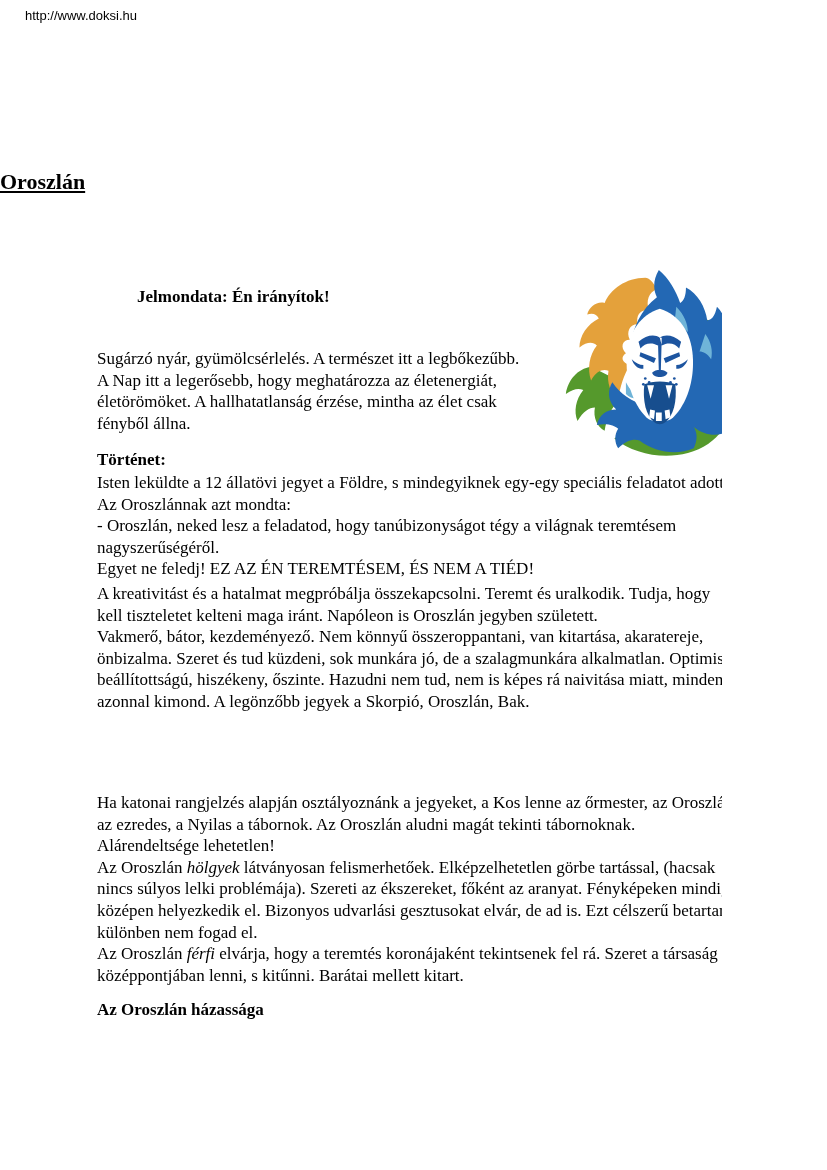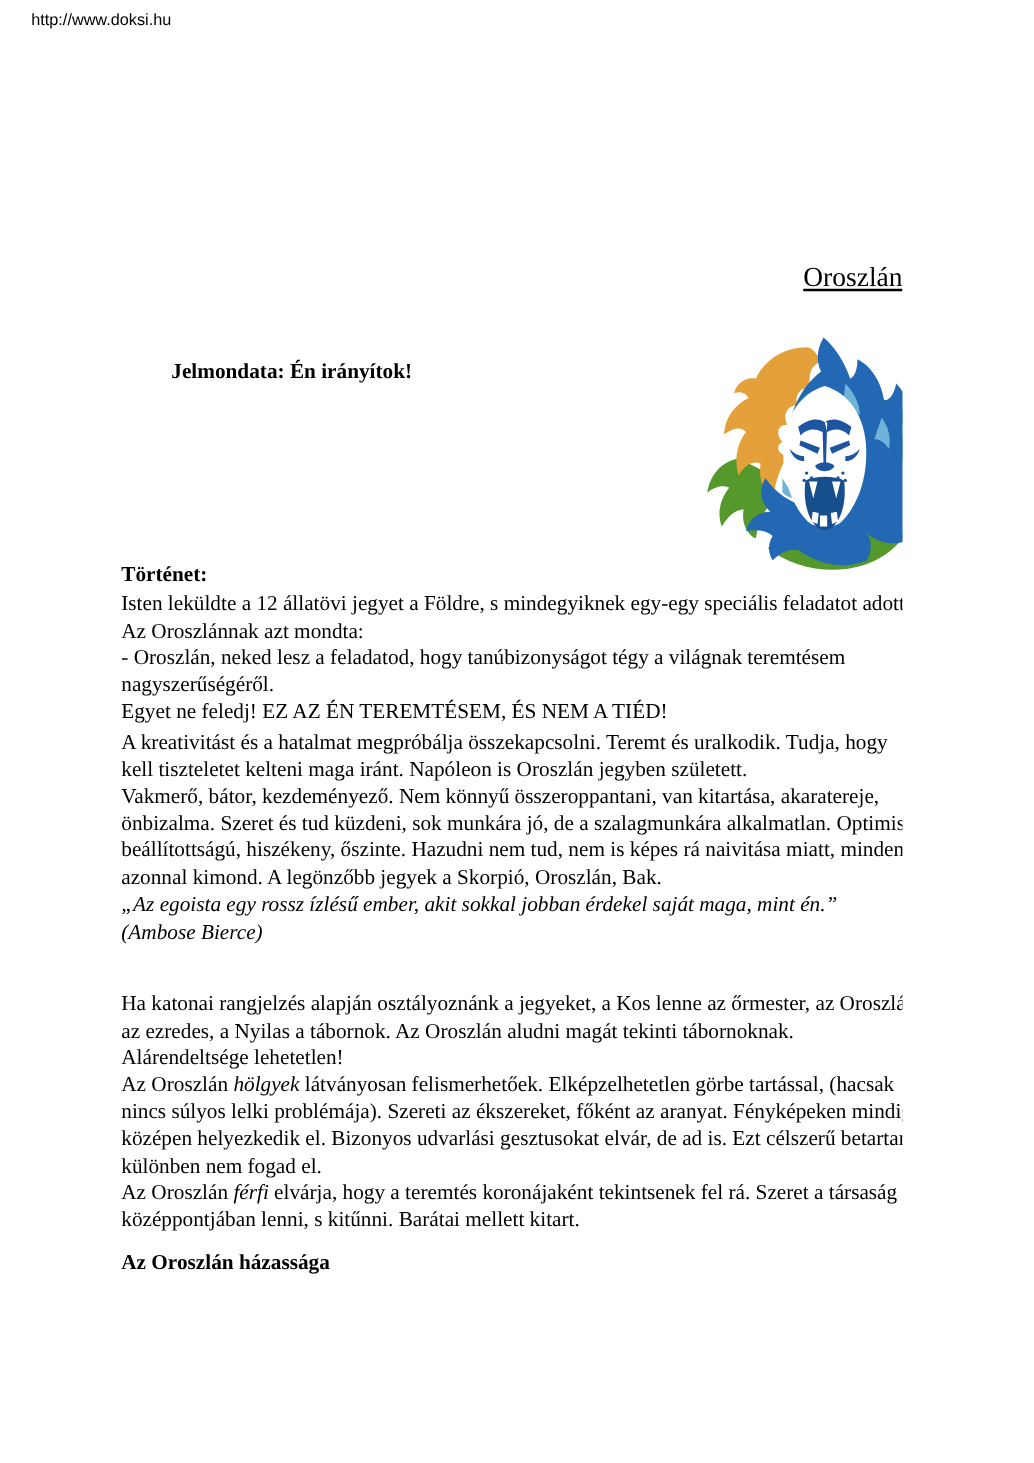--- a/index.html
+++ b/index.html
@@ -19,24 +19,23 @@
     top: 8px;
     font-family: "Liberation Sans", sans-serif;
     font-size: 13px;
     color: #000000;
   }
   .doc-title {
     position: absolute;
     left: 0;
     right: 0;
     top: 169px;
-    text-align: right;
+    text-align: left;
     font-size: 22px;
-    font-weight: normal;
-    margin-top: 40px;
+    font-weight: bold;
   }
   .doc-title span { text-decoration: underline; }
   .motto {
     position: absolute;
     left: 137px;
     top: 287px;
     font-size: 17px;
     font-weight: bold;
     white-space: pre-line;
   }
@@ -78,36 +77,38 @@
 <div class="page">
 
   <div class="source-url">http://www.doksi.hu</div>
 
   <div class="doc-title">
     <span>Oroszlán</span>
   </div>
 
   <div class="motto">Jelmondata: Én irányítok!</div>
 
+  <div class="para intro">Sugárzó nyár, gyümölcsérlelés. A természet itt a legbőkezűbb.
+A Nap itt a legerősebb, hogy meghatározza az életenergiát,
+életörömöket. A hallhatatlanság érzése, mintha az élet csak
+fényből állna.</div>
 
   <div class="heading story-head">Történet:</div>
   <div class="para story-body">Isten leküldte a 12 állatövi jegyet a Földre, s mindegyiknek egy-egy speciális feladatot adott.
 Az Oroszlánnak azt mondta:
 - Oroszlán, neked lesz a feladatod, hogy tanúbizonyságot tégy a világnak teremtésem
 nagyszerűségéről.
 Egyet ne feledj! EZ AZ ÉN TEREMTÉSEM, ÉS NEM A TIÉD!</div>
   <div class="para traits">A kreativitást és a hatalmat megpróbálja összekapcsolni. Teremt és uralkodik. Tudja, hogy
 kell tiszteletet kelteni maga iránt. Napóleon is Oroszlán jegyben született.
 Vakmerő, bátor, kezdeményező. Nem könnyű összeroppantani, van kitartása, akaratereje,
 önbizalma. Szeret és tud küzdeni, sok munkára jó, de a szalagmunkára alkalmatlan. Optimista
 beállítottságú, hiszékeny, őszinte. Hazudni nem tud, nem is képes rá naivitása miatt, mindent
 azonnal kimond. A legönzőbb jegyek a Skorpió, Oroszlán, Bak.</div>
 
-  <div class="para quote">„Az egoista egy rossz ízlésű ember, akit sokkal jobban érdekel saját maga, mint én.”
-(Ambose Bierce)</div>
 
   <div class="para daily-body"><span>Ha katonai rangjelzés alapján osztályoznánk a jegyeket, a Kos lenne az őrmester, az Oroszlán
 az ezredes, a Nyilas a tábornok. Az Oroszlán aludni magát tekinti tábornoknak.
 Alárendeltsége lehetetlen!
 Az Oroszlán </span><span style="font-style: italic;">hölgyek</span><span> látványosan felismerhetőek. Elképzelhetetlen görbe tartással, (hacsak
 nincs súlyos lelki problémája). Szereti az ékszereket, főként az aranyat. Fényképeken mindig
 középen helyezkedik el. Bizonyos udvarlási gesztusokat elvár, de ad is. Ezt célszerű betartani,
 különben nem fogad el.
 Az Oroszlán </span><span style="font-style: italic;">férfi</span><span> elvárja, hogy a teremtés koronájaként tekintsenek fel rá. Szeret a társaság
 középpontjában lenni, s kitűnni. Barátai mellett kitart.</span></div>

